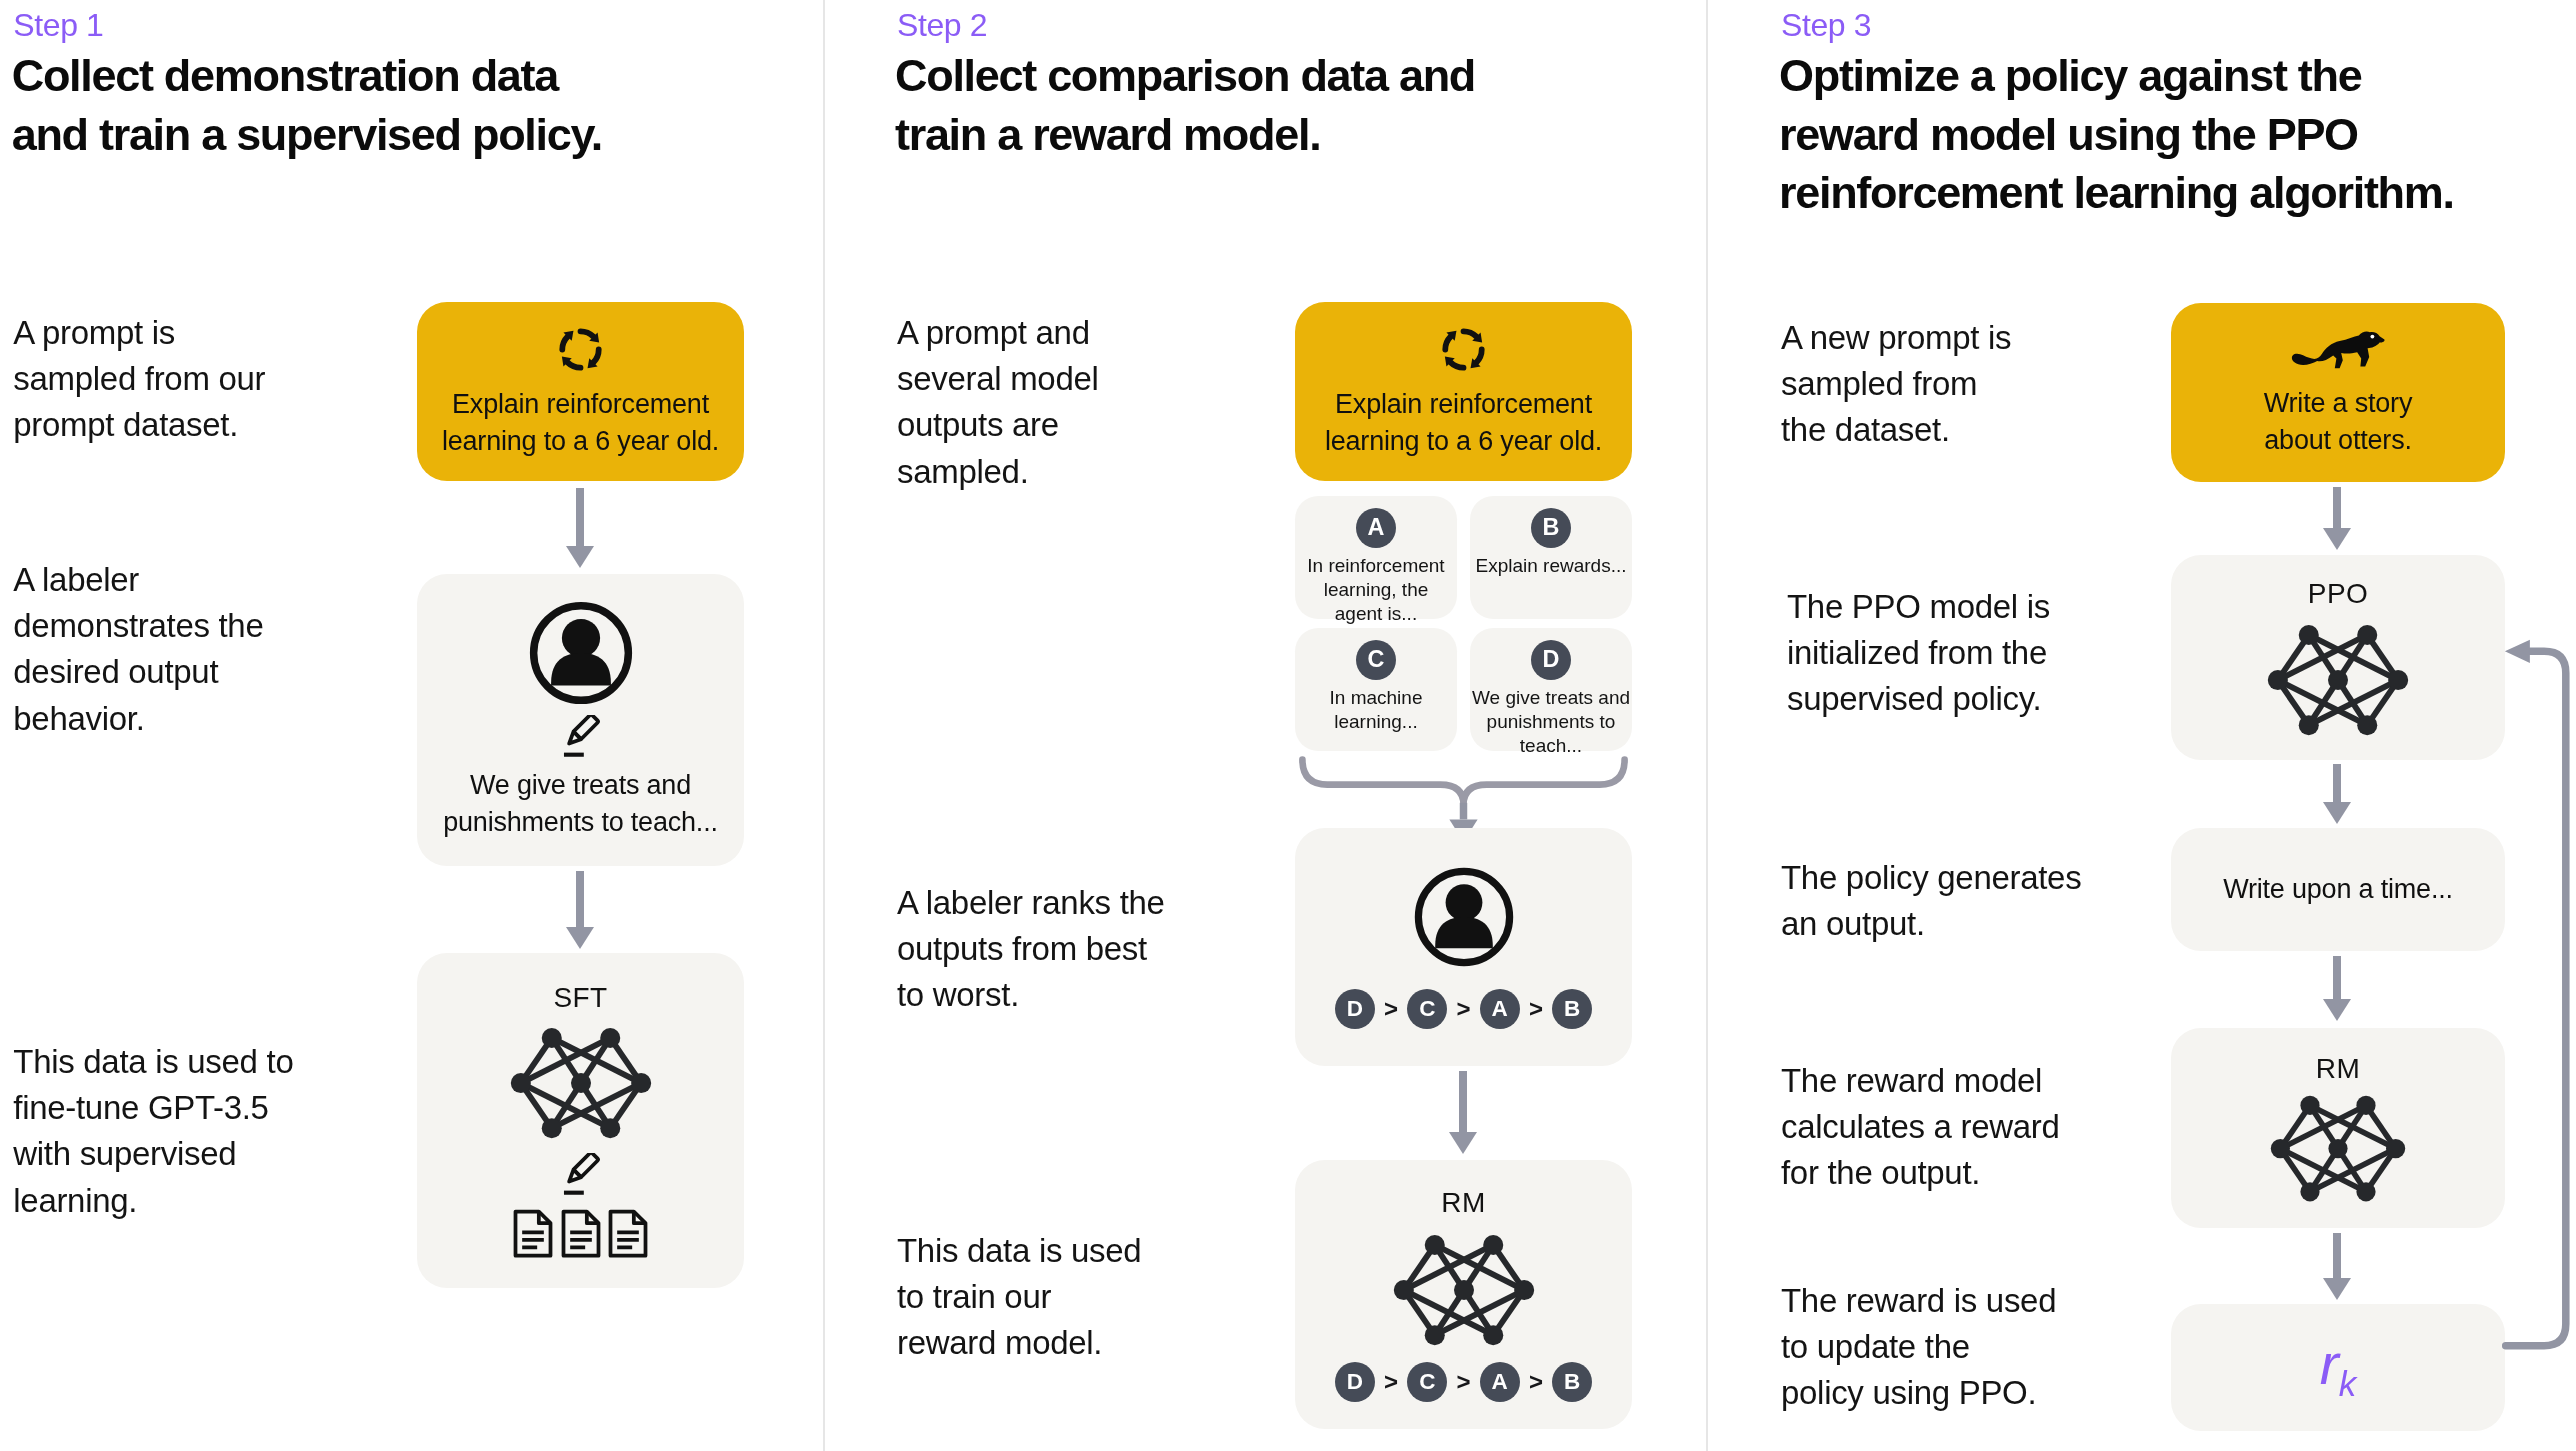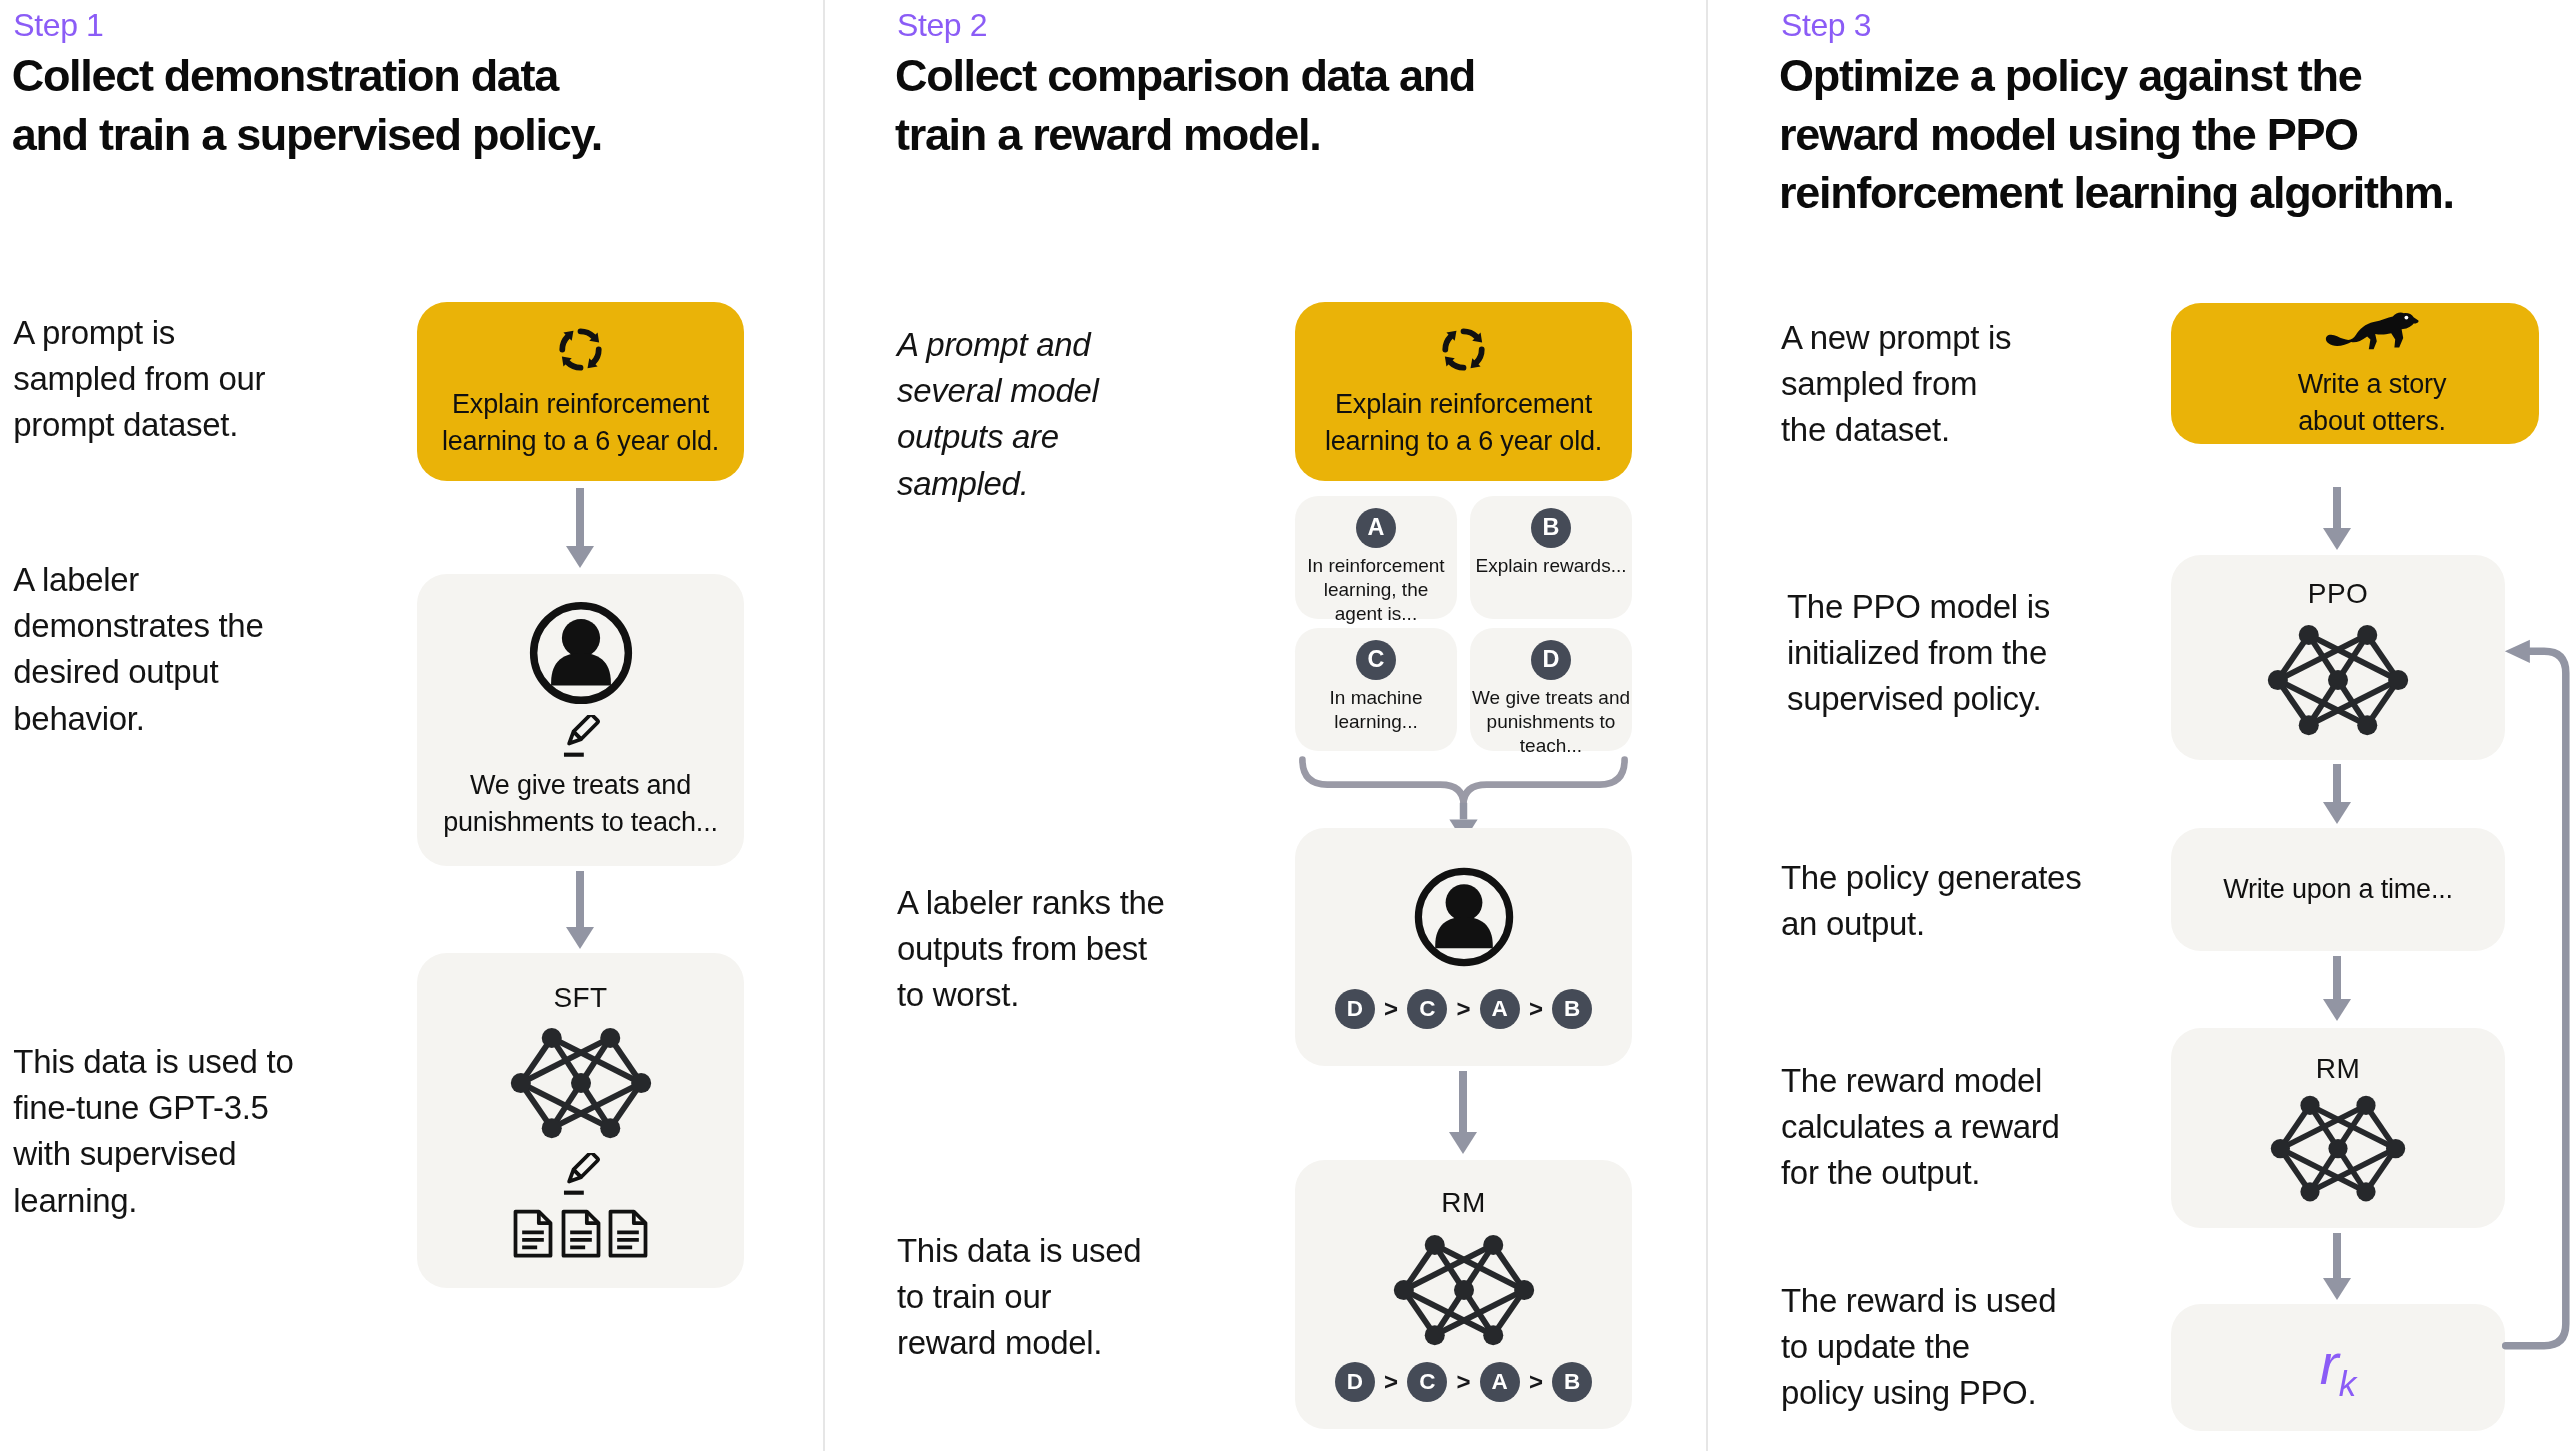--- a/index.html
+++ b/index.html
@@ -171,21 +171,21 @@
           </svg>
       </div>
     </div>
   </div>
 
   <div>
     <div class="abs step-label" style="left:897px;top:6.7px;">Step 2</div>
     <div class="abs heading" style="left:895px;top:47px;width:792px;">Collect comparison data and
 train a reward model.</div>
 
-    <div class="abs body-text" style="left:897px;top:322px;width:392px;font-style:italic;">A prompt and
+    <div class="abs body-text" style="left:897px;top:310px;width:392px;">A prompt and
 several model
 outputs are
 sampled.</div>
     <div class="abs body-text" style="left:897px;top:880px;width:392px;">A labeler ranks the
 outputs from best
 to worst.</div>
     <div class="abs body-text" style="left:897px;top:1228px;width:392px;">This data is used
 to train our
 reward model.</div>
 
@@ -276,21 +276,21 @@
 supervised policy.</div>
     <div class="abs body-text" style="left:1781px;top:855px;width:400px;">The policy generates
 an output.</div>
     <div class="abs body-text" style="left:1781px;top:1058px;width:400px;">The reward model
 calculates a reward
 for the output.</div>
     <div class="abs body-text" style="left:1781px;top:1278px;width:400px;">The reward is used
 to update the
 policy using PPO.</div>
 
-    <div class="card green" style="left:2171px;top:303px;width:334px;height:141px;justify-content:center;gap:11.7px;padding-left:34px;">
+    <div class="card green" style="left:2171px;top:303px;width:334px;height:179px;justify-content:center;gap:11.7px;">
       <svg width="102" height="48" viewBox="0 0 120 60">
           <use href="#otter"></use>
         </svg>
       <div class="box-text">Write a story
 about otters.</div>
     </div>
 
     <div class="v-arrow" style="left:2323px;top:487px;height:63px;">
         <div class="shaft"></div>
         <div class="head"></div>

